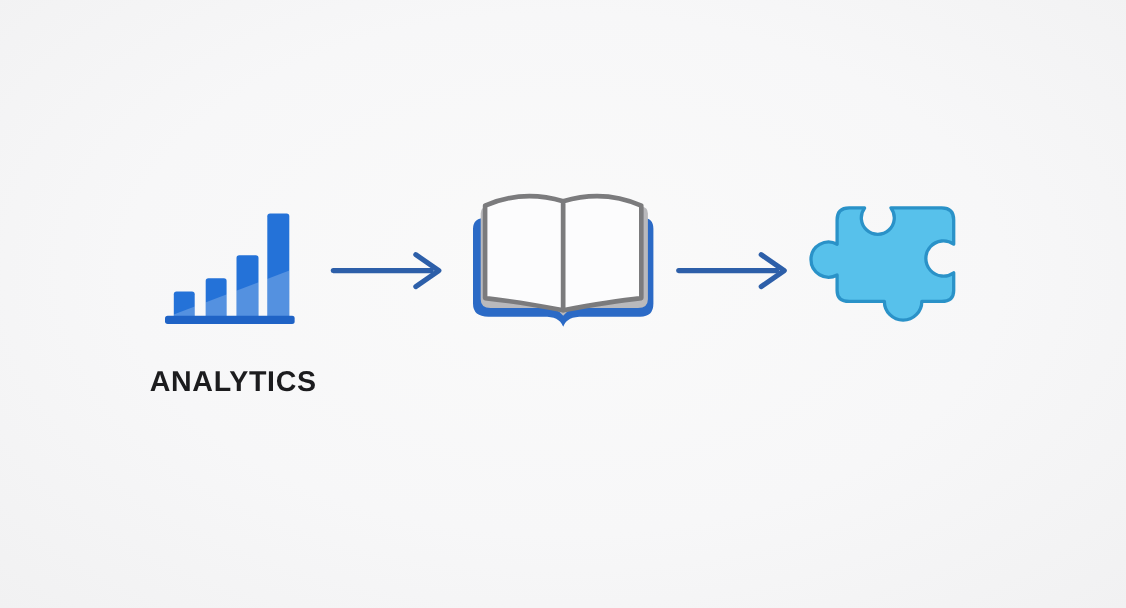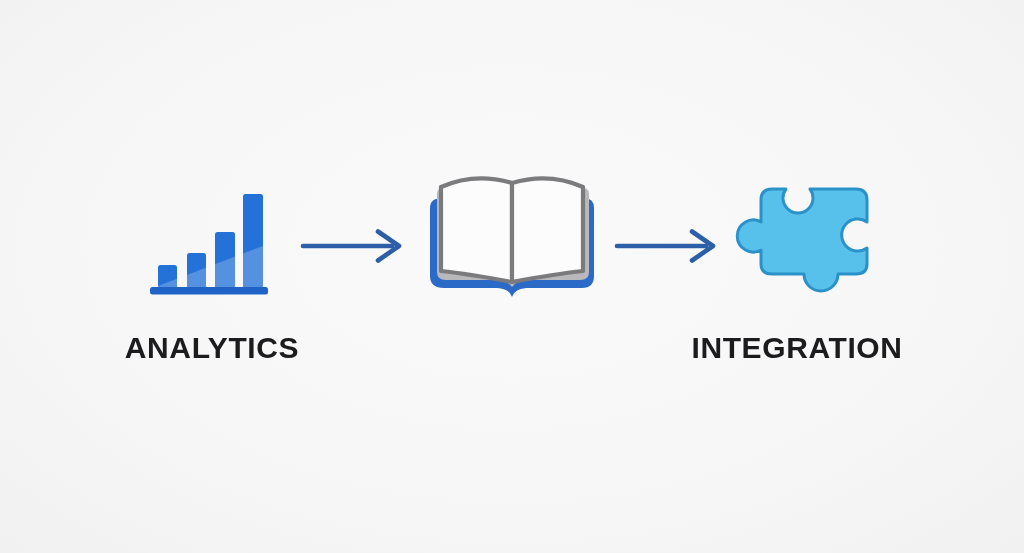--- a/index.html
+++ b/index.html
@@ -13,21 +13,21 @@
     height: 553px;
     overflow: hidden;
     background: radial-gradient(ellipse at 50% 45%, #fafafa 0%, #f7f7f8 55%, #f1f1f2 100%);
   }
   .icon-box { position: absolute; }
   .icon-box svg { display: block; }
   .step-label {
     position: absolute;
     top: 331px;
     transform: translateX(-50%);
-    font-size: 30px;
+    font-size: 26px;
     font-weight: 700;
     letter-spacing: 0.6px;
     color: #1c1c1e;
     white-space: nowrap;
   }
   #label-analytics   { left: 212px; }
   #label-content     { left: 511px; }
   #label-integration { left: 797px; }
 
   #icon-analytics { left: 150px; top: 192px; }
@@ -101,15 +101,14 @@
   <div class="icon-box" id="icon-integration">
     <svg width="140" height="112" viewBox="0 0 140 112" xmlns="http://www.w3.org/2000/svg">
       <path d="M38,5 L52,5 A 15 15 0 1 0 76,5 L122,5 Q133,5 133,16 L133,38
                A 16 16 0 1 0 133,64 L133,80 Q133,90 122,90 L104,90
                A 17 17 0 0 1 70,90 L38,90 Q27,90 27,80 L27,66
                A 16 16 0 1 1 27,38 L27,16 Q27,5 38,5 Z" stroke-width="3" stroke-linejoin="round" stroke="#2a92c8" fill="#57c1eb"></path>
     </svg>
   </div>
 
   <div class="step-label" id="label-analytics">ANALYTICS</div>
-  <div class="step-label" id="label-integration">INTEGRATION</div>
 
 </div>
 
 </body></html>

